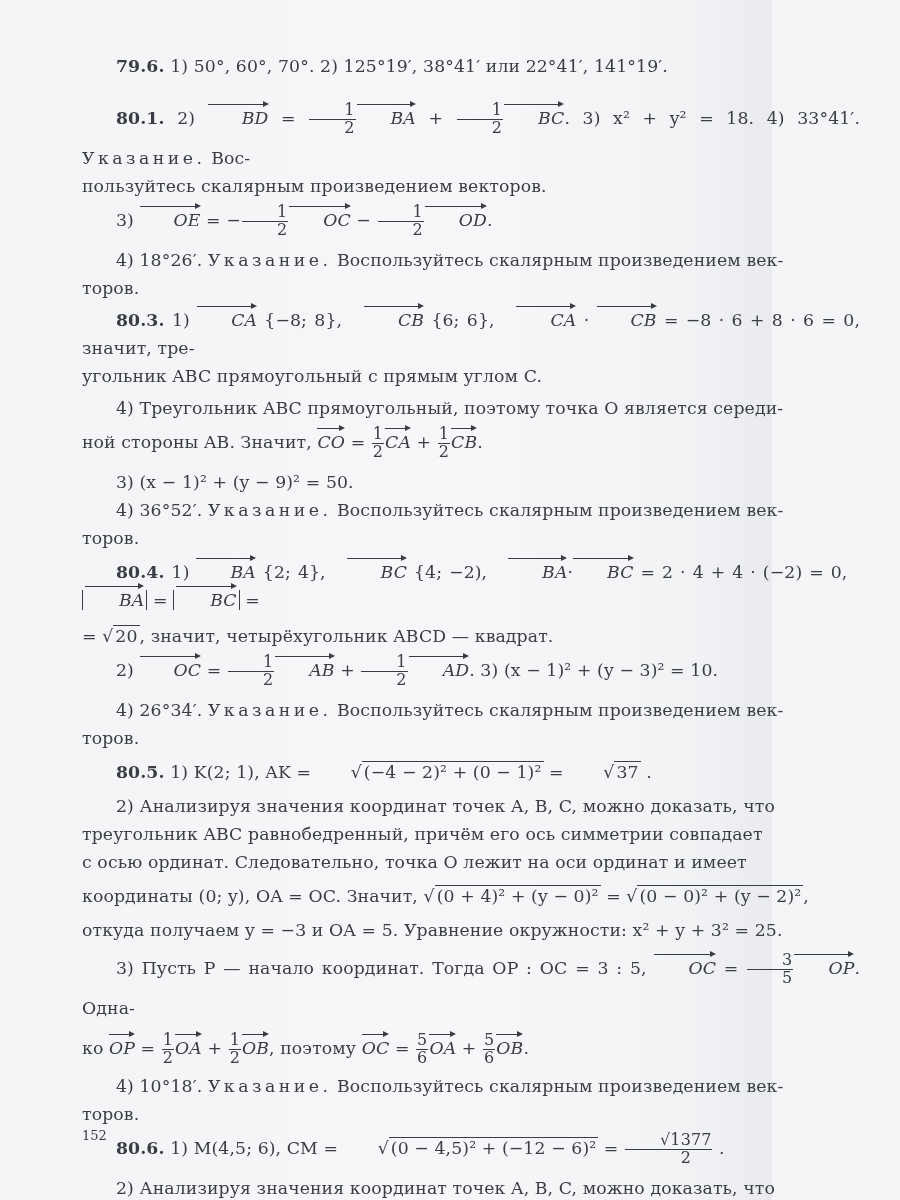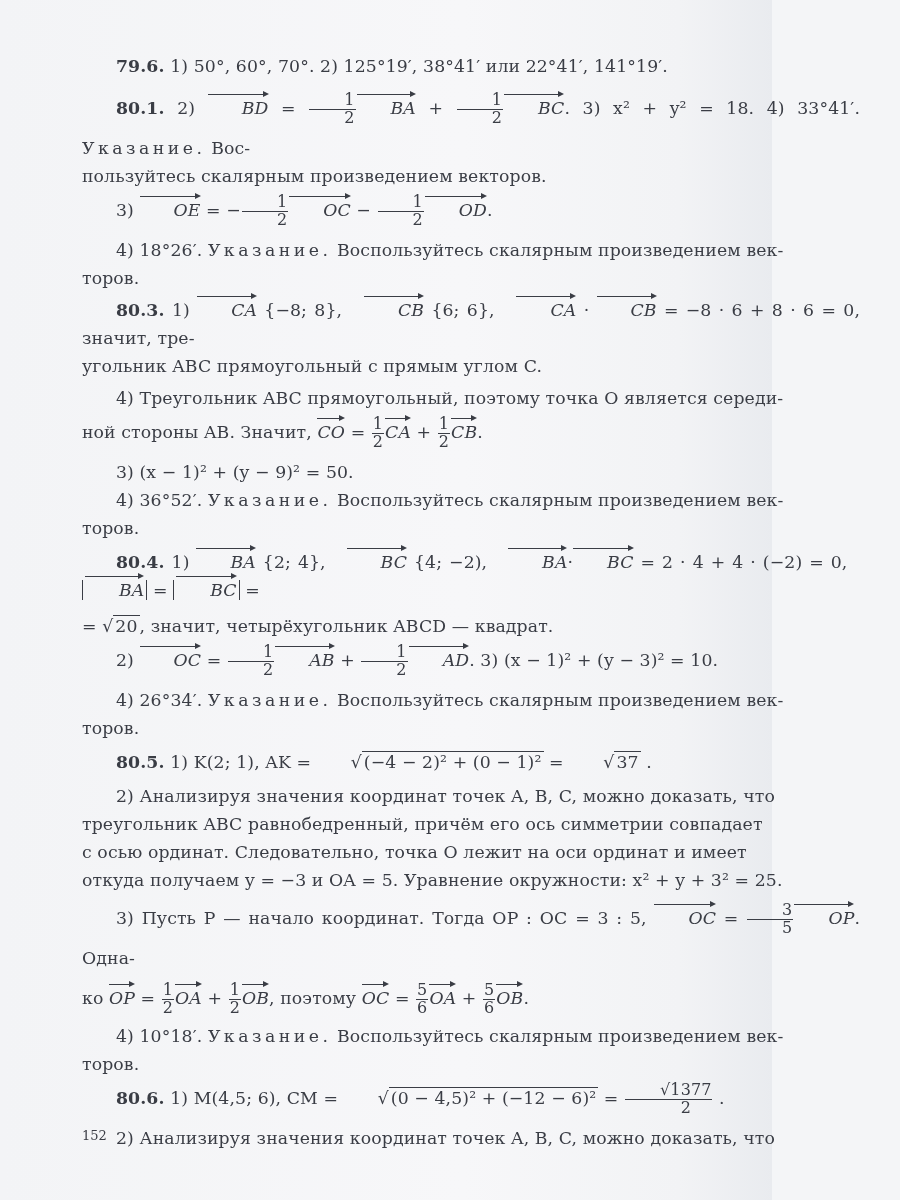--- a/index.html
+++ b/index.html
@@ -50,21 +50,21 @@
 <body>
 
 <div class="page">
 <div class="content">
 
   <p class="p ind">
     <span class="num">79.6.</span>
     <span>1) 50°, 60°, 70°. 2) 125°19′, 38°41′ или 22°41′, 141°19′.</span>
   </p>
 
-  <p class="p ind tall" style="margin-top:8px;">
+  <p class="p ind tall" style="margin-top:18px;">
     <span class="num">80.1.</span>
     <span>2)</span>
     <span class="vec">BD</span><span> = </span><span class="frac"><span class="top">1</span><span>2</span></span><span class="vec">BA</span><span> + </span><span class="frac"><span class="top">1</span><span>2</span></span><span class="vec">BC</span><span>. 3) x² + y² = 18. 4) 33°41′.</span>
     <span class="sp">Указание.</span>
     <span>Вос-</span>
   </p>
   <p class="p" style="margin-top:-6px;">пользуйтесь скалярным произведением векторов.</p>
 
   <p class="p ind tall">
     <span>3)</span>
@@ -124,20 +124,23 @@
   </p>
   <p class="p">торов.</p>
 
   <p class="p ind" style="margin-top:6px;">
     <span class="num">80.5.</span>
     <span>1) K(2; 1), AK = </span><span class="sqrt">√<span class="rad">(−4 − 2)² + (0 − 1)²</span></span><span> = </span><span class="sqrt">√<span class="rad">37</span></span><span> .</span>
   </p>
   <p class="p ind" style="margin-top:6px;">2) Анализируя значения координат точек A, B, C, можно доказать, что</p>
   <p class="p">треугольник ABC равнобедренный, причём его ось симметрии совпадает</p>
   <p class="p">с осью ординат. Следовательно, точка O лежит на оси ординат и имеет</p>
+  <p class="p tall">
+    <span>координаты (0; y), OA = OC. Значит, </span><span class="sqrt">√<span class="rad">(0 + 4)² + (y − 0)²</span></span><span> = </span><span class="sqrt">√<span class="rad">(0 − 0)² + (y − 2)²</span></span><span>,</span>
+  </p>
   <p class="p">откуда получаем y = −3 и OA = 5. Уравнение окружности: x² + y + 3² = 25.</p>
   <p class="p ind tall" style="margin-top:4px;">
     <span>3) Пусть P — начало координат. Тогда OP : OC = 3 : 5, </span><span class="vec">OC</span><span> = </span><span class="frac"><span class="top">3</span><span>5</span></span><span class="vec">OP</span><span>. Одна-</span>
   </p>
   <p class="p tall">
     <span>ко </span><span class="vec">OP</span><span> = </span><span class="frac"><span class="top">1</span><span>2</span></span><span class="vec">OA</span><span> + </span><span class="frac"><span class="top">1</span><span>2</span></span><span class="vec">OB</span><span>, поэтому </span><span class="vec">OC</span><span> = </span><span class="frac"><span class="top">5</span><span>6</span></span><span class="vec">OA</span><span> + </span><span class="frac"><span class="top">5</span><span>6</span></span><span class="vec">OB</span><span>.</span>
   </p>
   <p class="p ind" style="margin-top:4px;">
     <span>4) 10°18′.</span>
     <span class="sp">Указание.</span>

